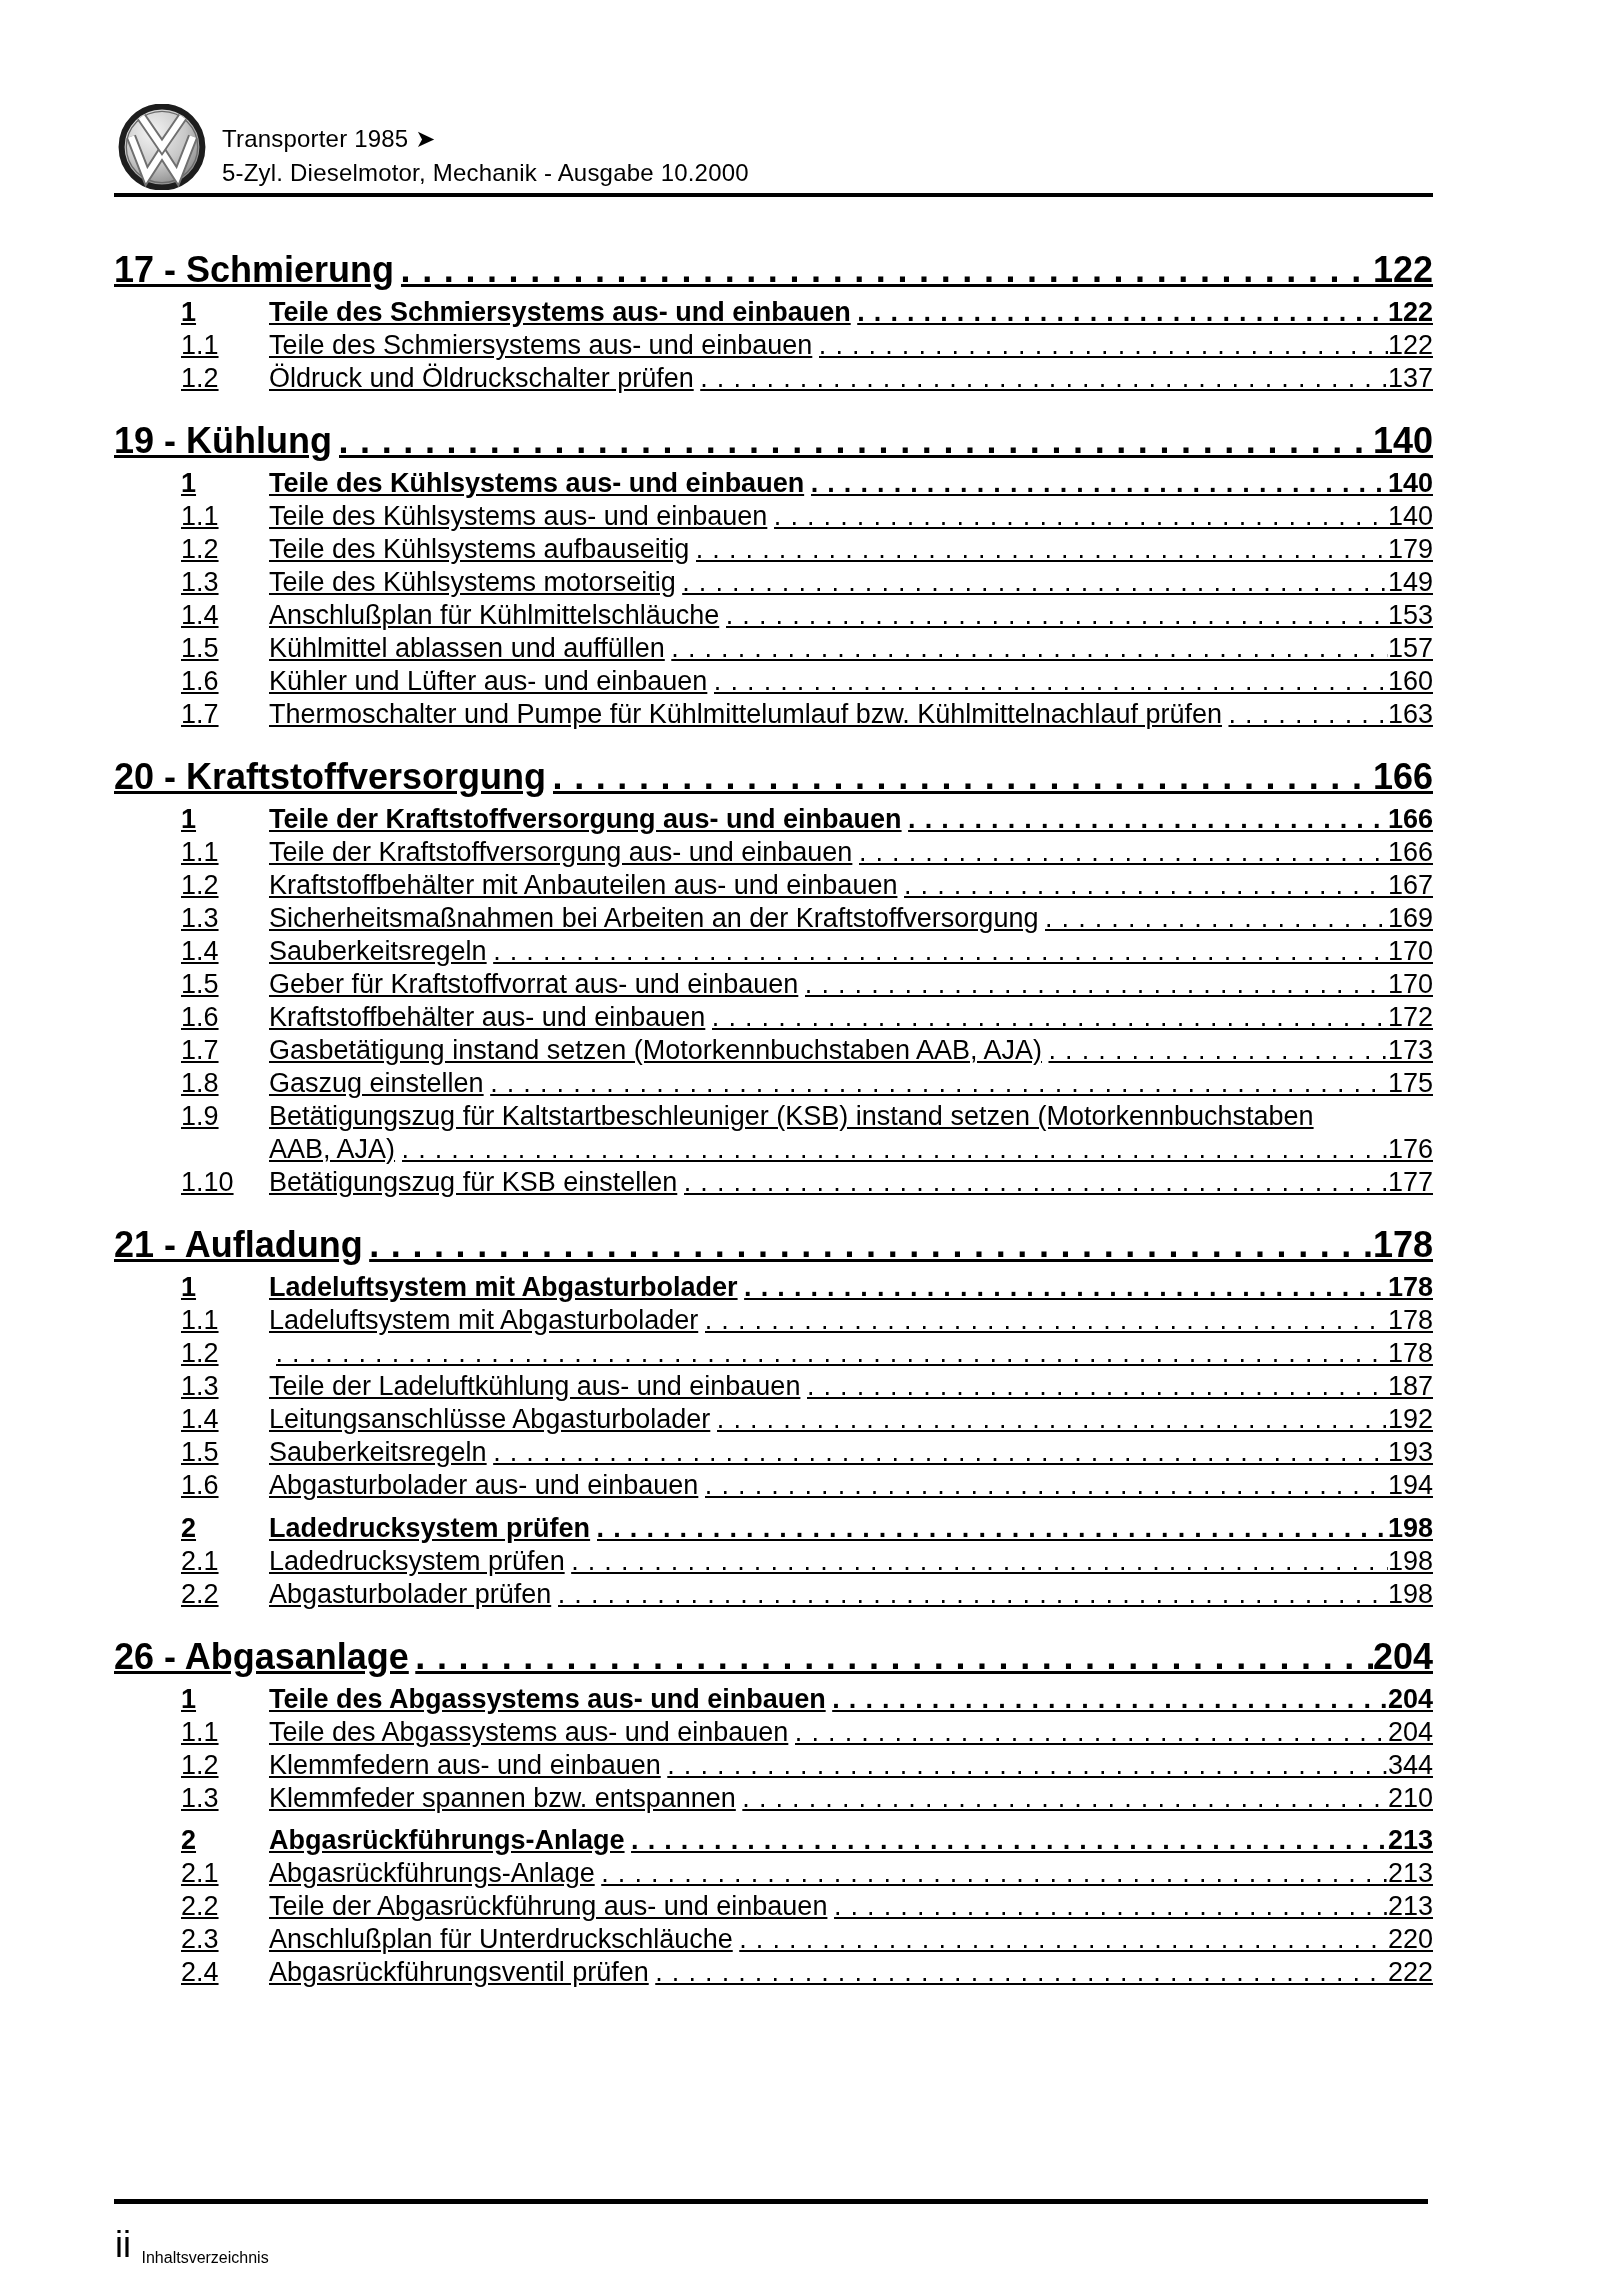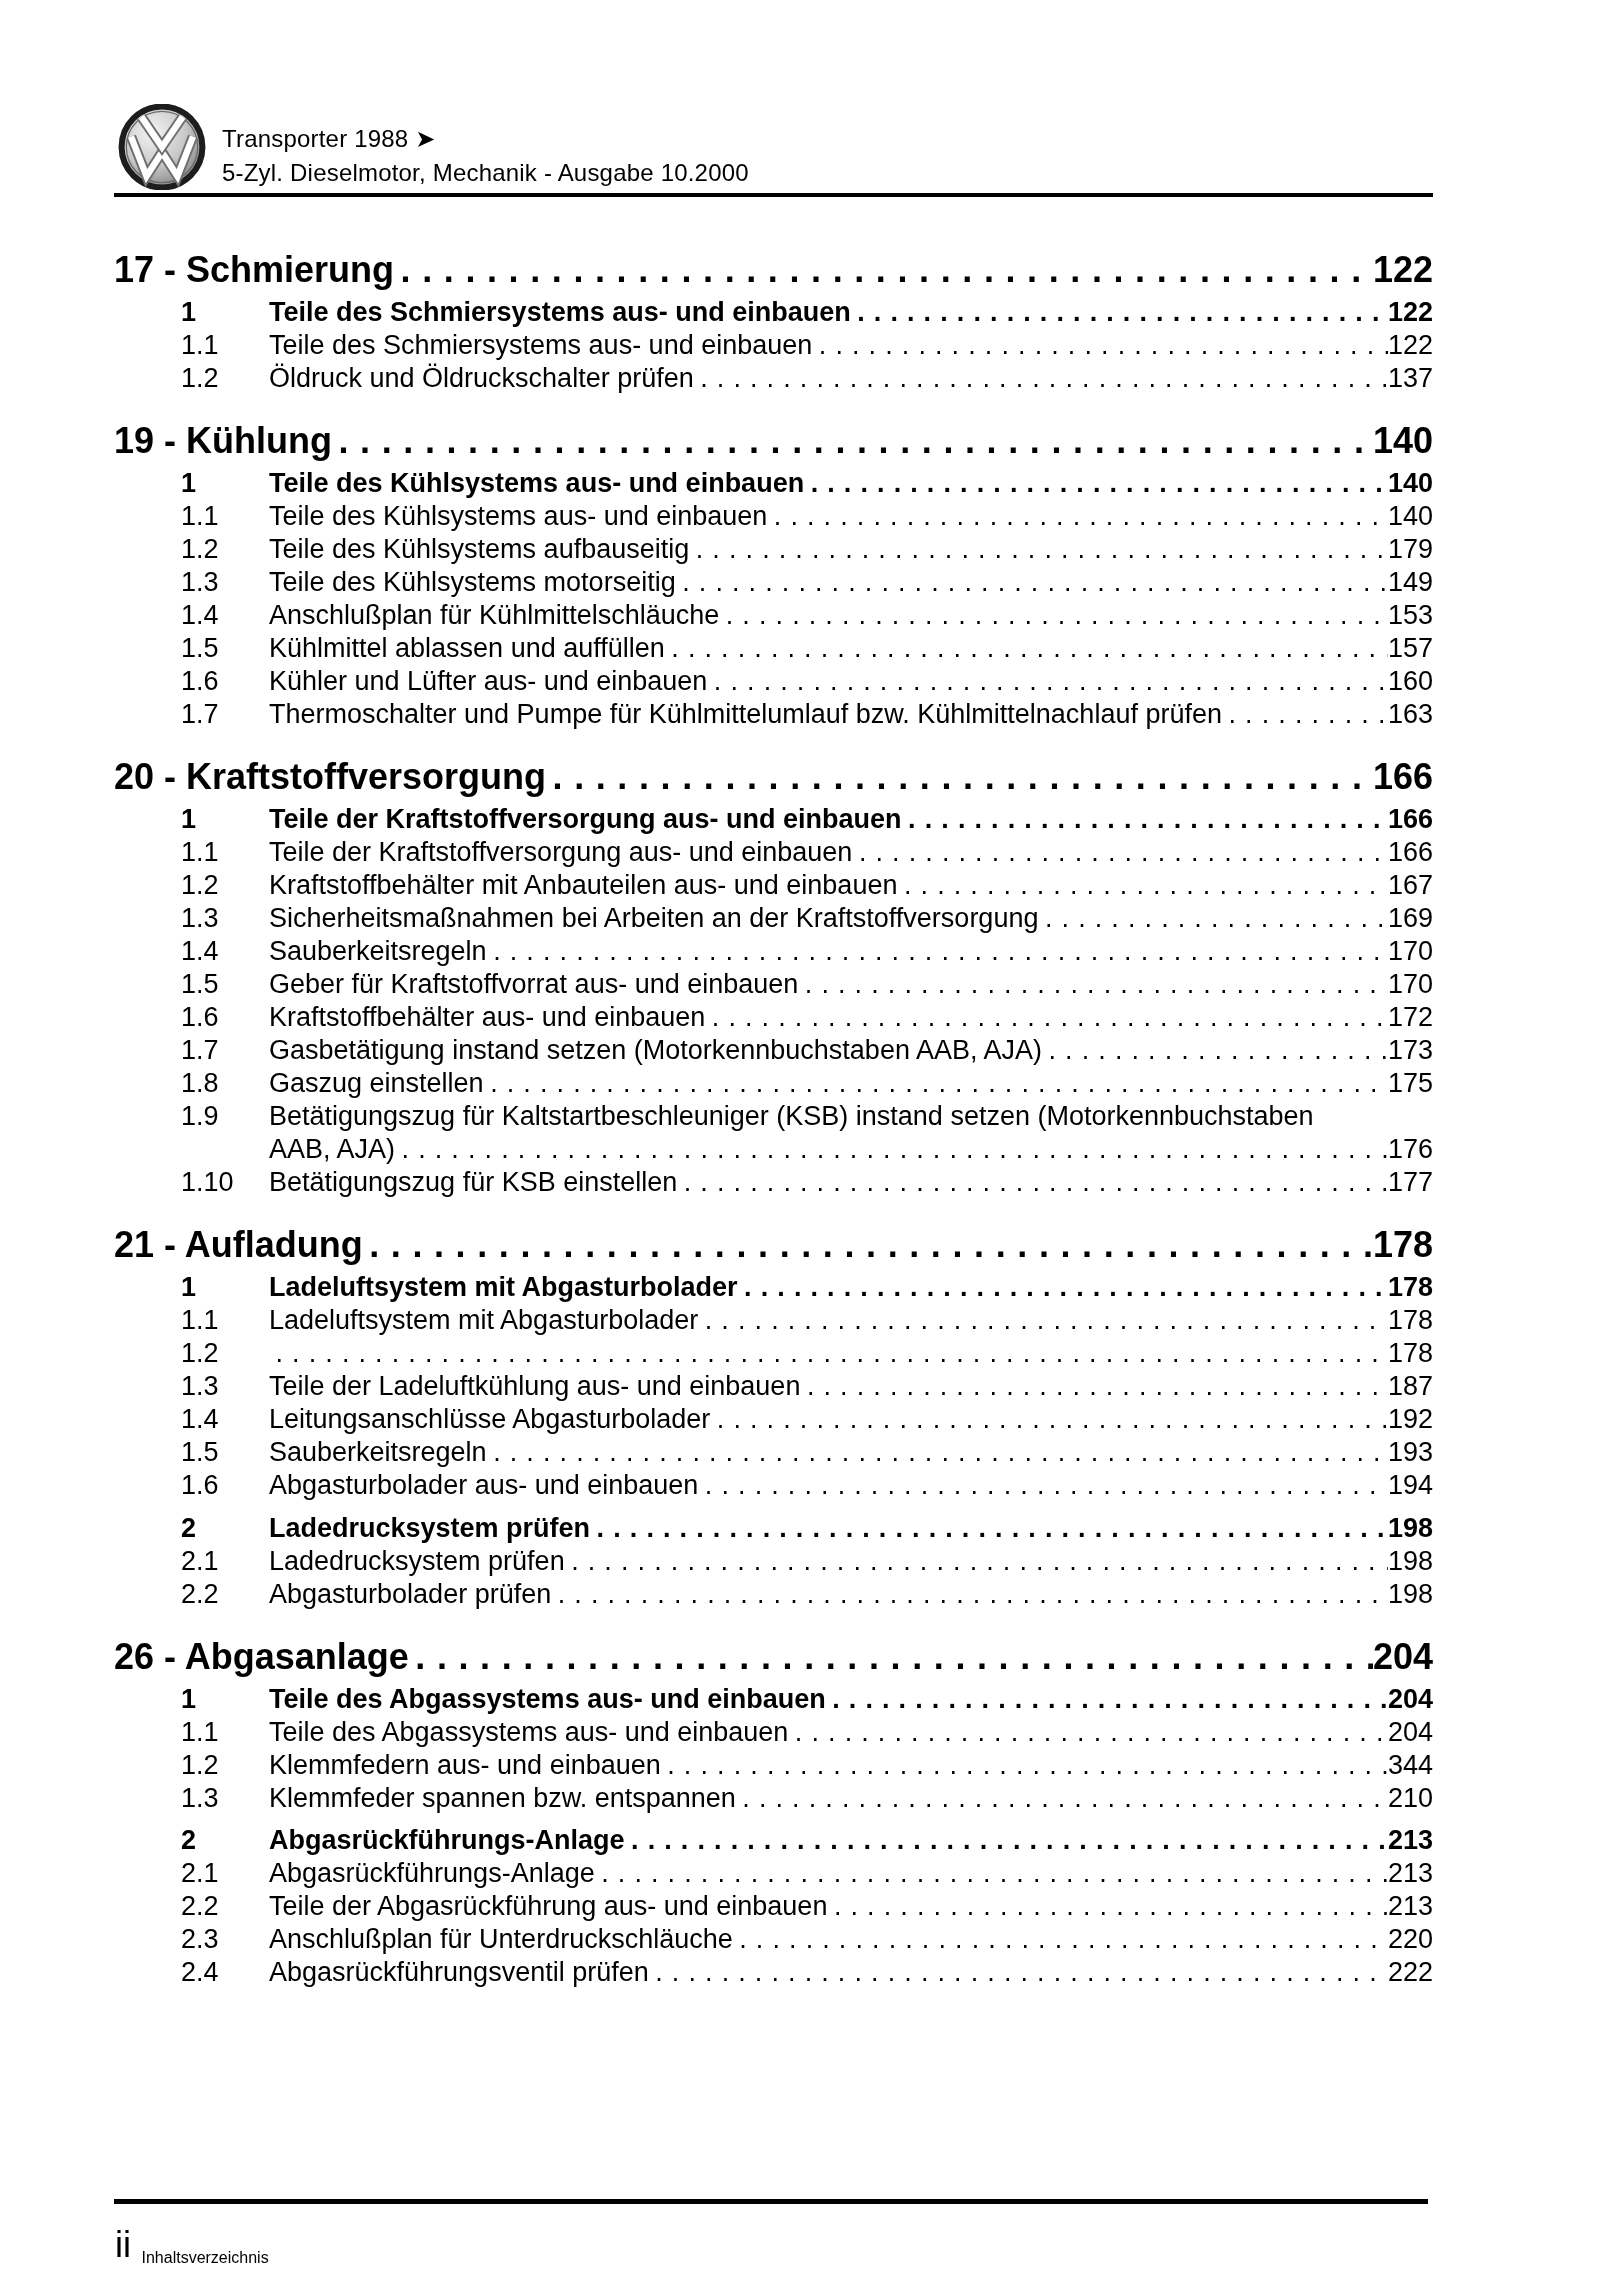--- a/index.html
+++ b/index.html
@@ -10,21 +10,21 @@
     color:#000;
   }
   .page { position:relative; width:1622px; height:2295px; background:#fff; overflow:hidden; }
 
   
   .logo { position:absolute; left:114px; top:104px; width:96px; height:86px; }
   .header-title { position:absolute; left:222px; top:122px; font-size:24px; line-height:34px; letter-spacing:0.2px; }
   .rule-top { position:absolute; left:114px; top:193px; width:1319px; height:4px; background:#000; }
 
   
-  .toc { position:absolute; left:114px; top:248px; width:1319px; }
+  .toc { position:absolute; left:114px; top:248px; width:1319px;text-decoration:underline; }
   .chapter { margin-top:24px; }
   .chapter:first-child { margin-top:0; }
   .chapter-head {
     display:flex; align-items:baseline;
     font-size:36px; font-weight:bold; line-height:44px;
     margin-bottom:4px; white-space:nowrap;
   }
   .entry-row {
     display:flex; align-items:baseline;
     font-size:27px; line-height:33px;
@@ -61,21 +61,21 @@
     </defs>
     <circle cx="50" cy="50" r="47" fill="url(#vwg)" stroke="#1d1d1d" stroke-width="7"></circle>
     <circle cx="50" cy="50" r="41.5" fill="none" stroke="#6a6a6a" stroke-width="1.5"></circle>
     <path d="M14 38 L32 84 L50 56 L68 84 L86 38" fill="none" stroke="#6f6f6f" stroke-width="12"></path>
     <path d="M14 38 L32 84 L50 56 L68 84 L86 38" fill="none" stroke="#ffffff" stroke-width="7.5"></path>
     <path d="M26 15 L50 50 L74 15" fill="none" stroke="#6f6f6f" stroke-width="12"></path>
     <path d="M26 15 L50 50 L74 15" fill="none" stroke="#ffffff" stroke-width="7.5"></path>
   </svg>
 
   <div class="header-title">
-    <div>Transporter 1988 ➤</div>
+    <div>Transporter 1985 ➤</div>
     <div>5-Zyl. Dieselmotor, Mechanik - Ausgabe 10.2000</div>
   </div>
 
   <div class="rule-top"></div>
 
   <div class="toc">
       <section class="chapter">
         <div class="chapter-head">
           <span class="lbl">17 - Schmierung</span>
           <span class="dots">. . . . . . . . . . . . . . . . . . . . . . . . . . . . . . . . . . . . . . . . . . . . . . . . . . . . . . . . . . . . . . . . . . . . . . . . . . . . . . . . . . . . . . . . . . . . . . . . . . . . . . . . . . . . . . . . . . . . . . . . . . . . . . . . . . . . . . . . . . . . . . . . . . . . . . . . . . . . . . . . </span>

